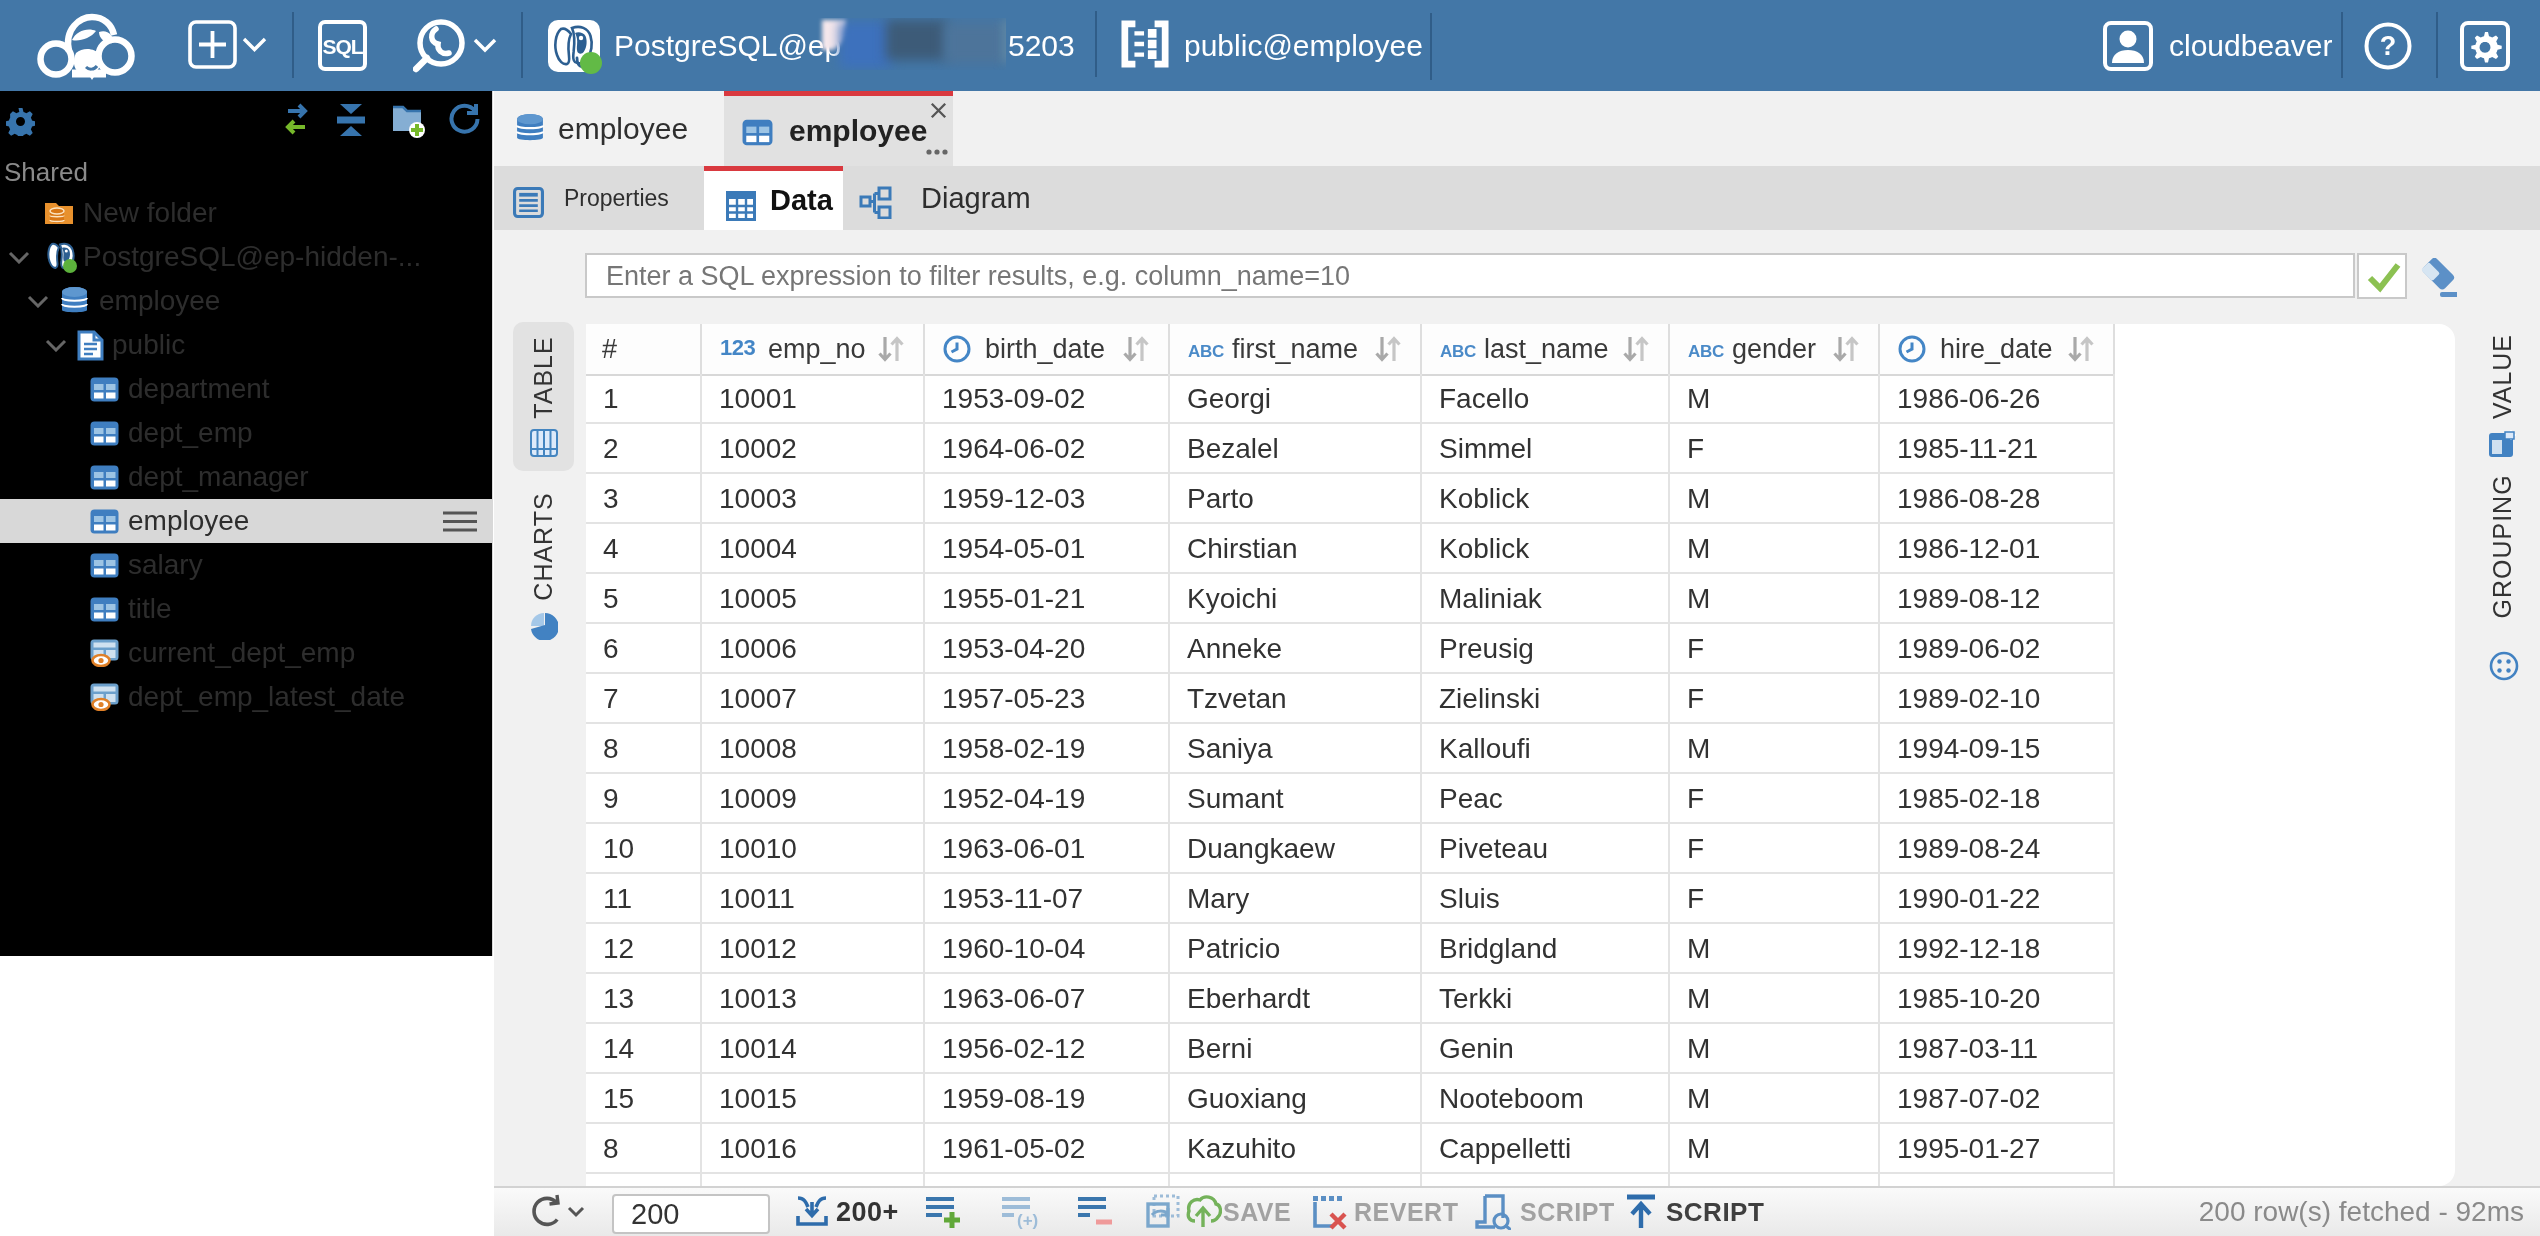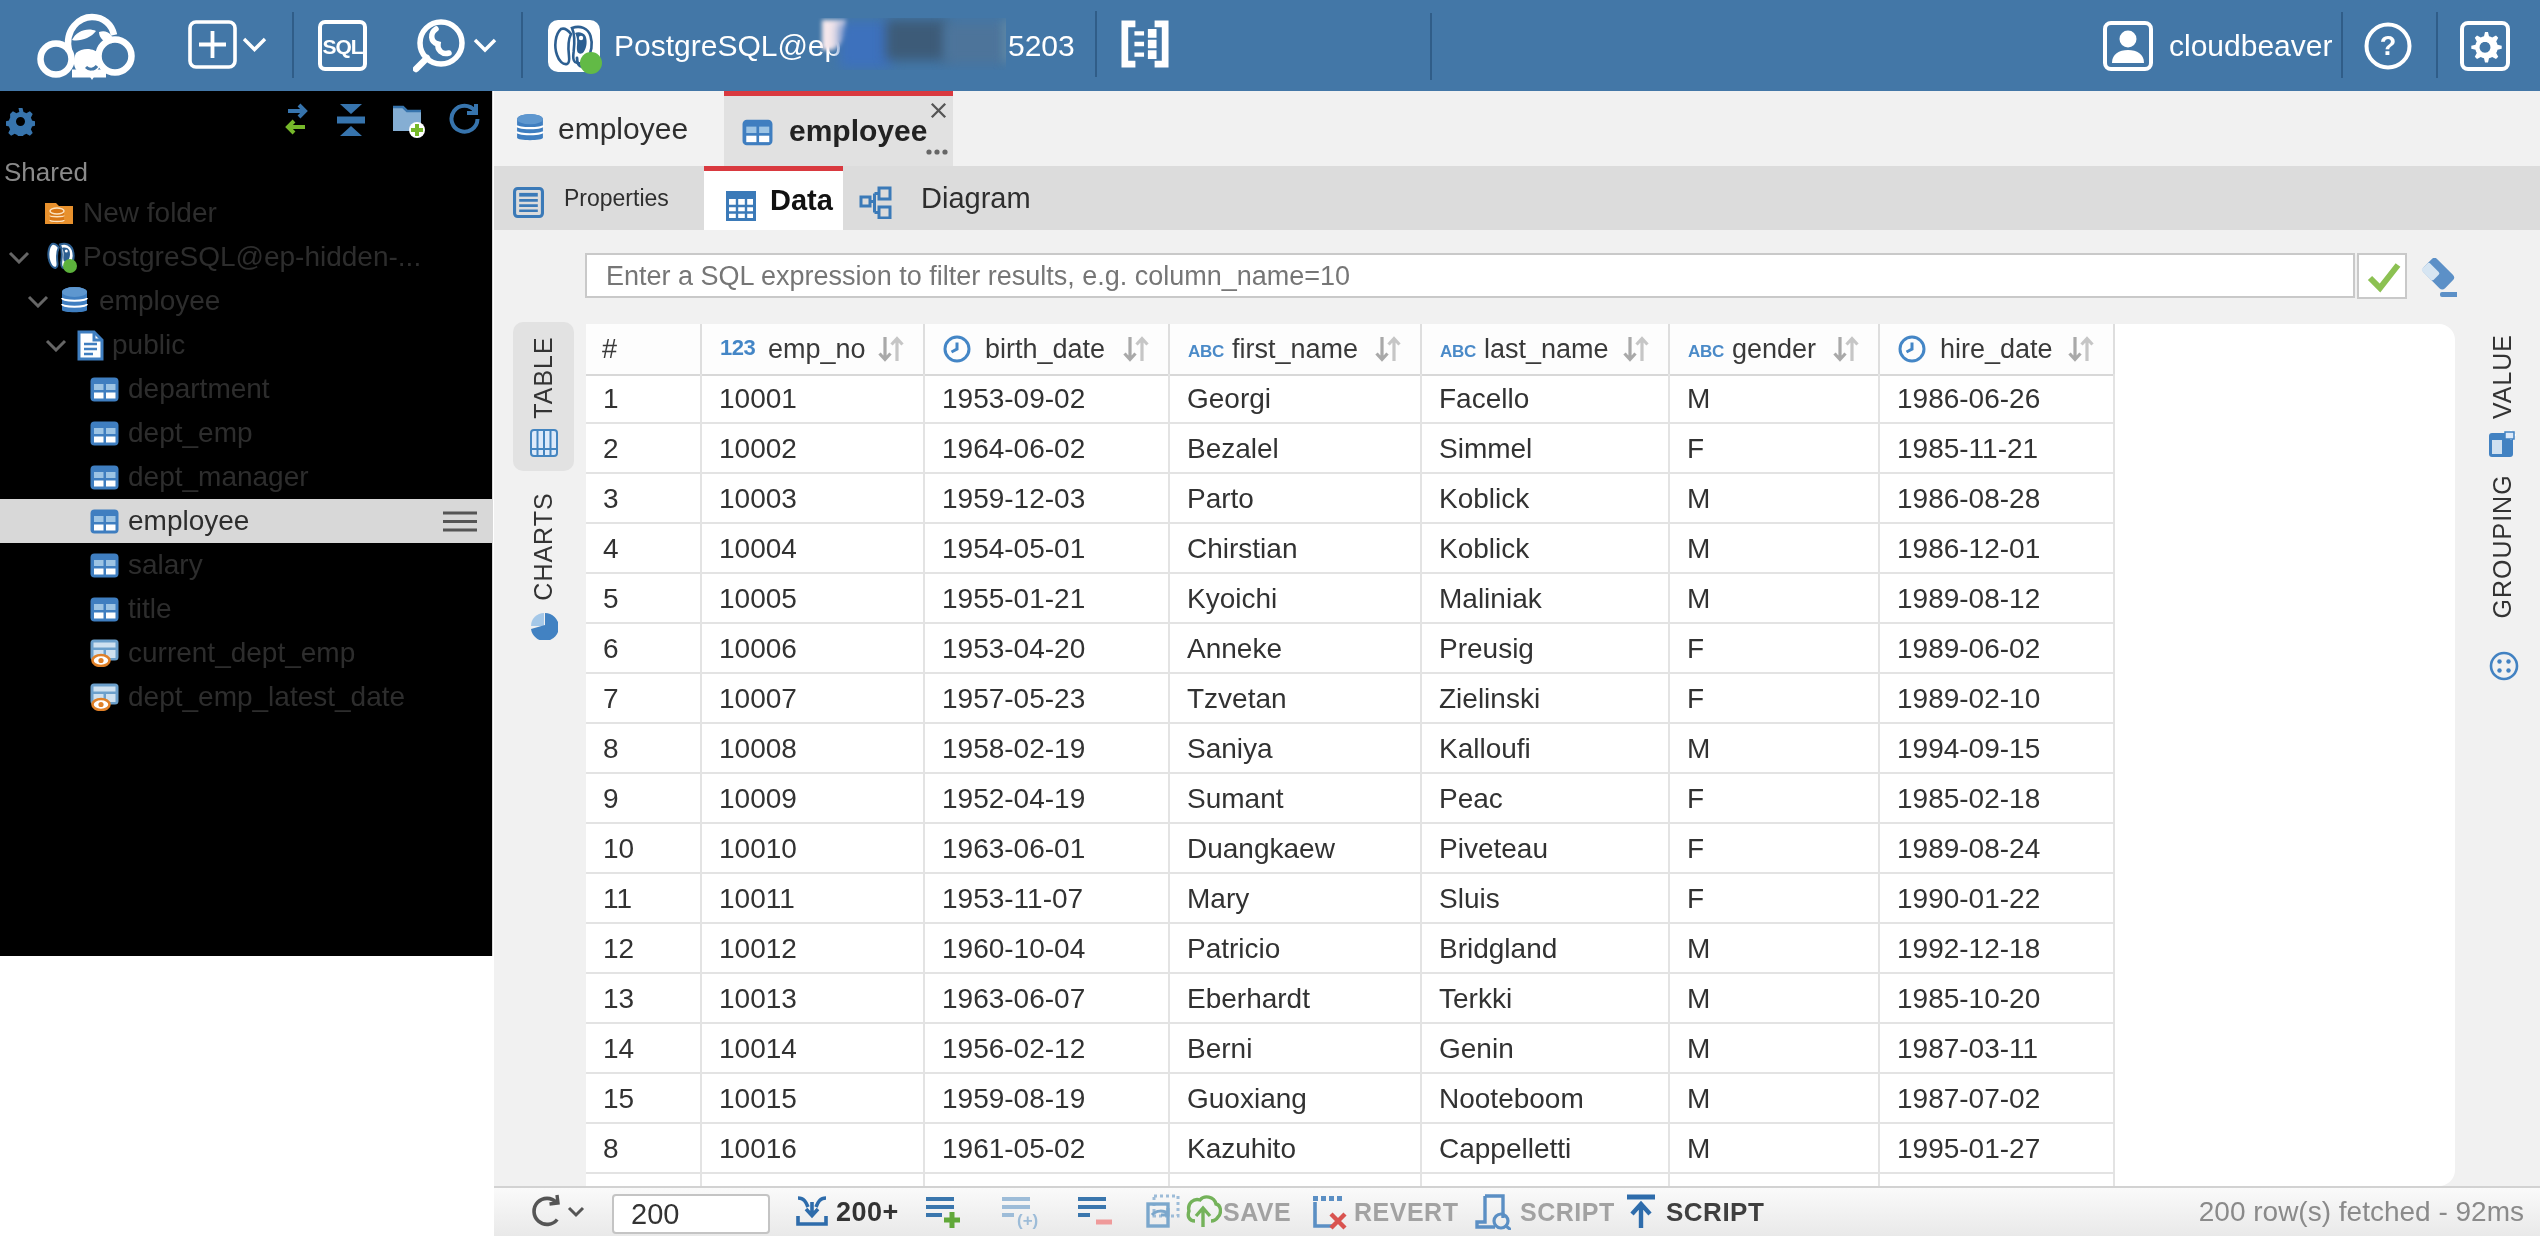--- a/index.html
+++ b/index.html
@@ -99,20 +99,21 @@
 <div class="ttext" style="left:1008px">5203</div>
 <div class="tsep" style="left:1095px;top:11px;height:66px"></div>
 <svg class="abs" style="left:1120px;top:20px" width="50" height="48" viewBox="0 0 50 50">
 <path d="M 15 4 L 4 4 L 4 46 L 15 46" fill="none" stroke="#fff" stroke-width="7"></path>
 <path d="M 35 4 L 46 4 L 46 46 L 35 46" fill="none" stroke="#fff" stroke-width="7"></path>
 <g stroke="#fff">
 <path d="M 14 14 L 24 14 M 14 25 L 24 25 M 14 36 L 24 36" stroke-width="4.5"></path>
 <path d="M 28 14 L 37 14 M 28 25 L 37 25 M 28 36 L 37 36" stroke-width="9"></path>
 </g>
 </svg>
+<div class="ttext" style="left:1184px">public@employee</div>
 <div class="tsep" style="left:1430px;top:13px;height:67px"></div>
 <svg class="abs" style="left:2103px;top:21px" width="50" height="50" viewBox="0 0 50 50">
 <rect x="2" y="2" width="46" height="46" rx="6" fill="none" stroke="#fff" stroke-width="4"></rect>
 <circle cx="25" cy="18" r="8.5" fill="#fff"></circle>
 <path d="M 9 42 C 9 33 16 29 25 29 C 34 29 41 33 41 42 Z" fill="#fff"></path>
 </svg>
 <div class="ttext" style="left:2169px">cloudbeaver</div>
 <div class="tsep" style="left:2341px"></div>
 <svg class="abs" style="left:2364px;top:22px" width="48" height="48" viewBox="0 0 48 48">
 <circle cx="24" cy="24" r="21.5" fill="none" stroke="#fff" stroke-width="4"></circle>

